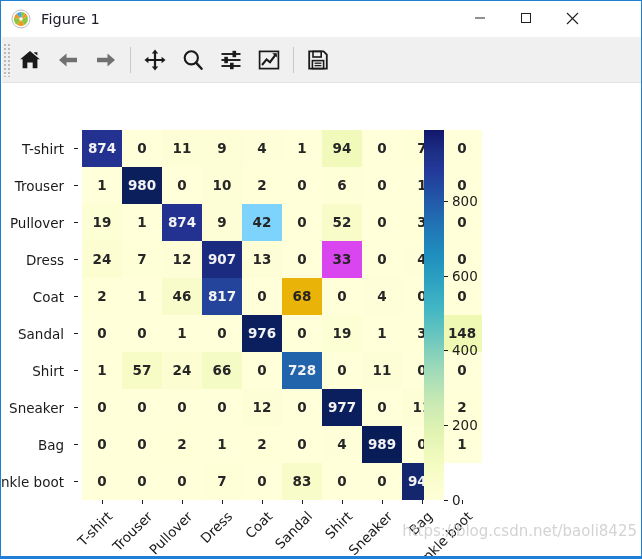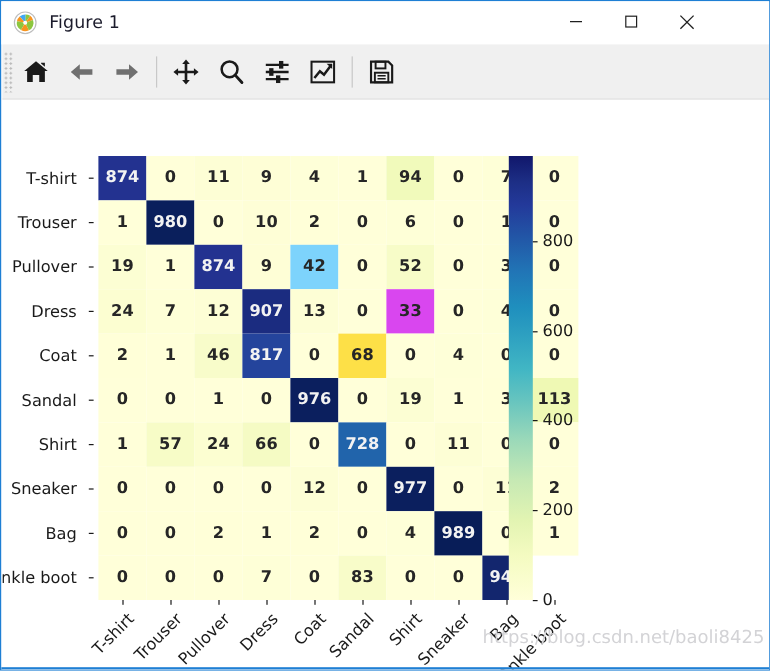--- a/index.html
+++ b/index.html
@@ -411,35 +411,35 @@
         <div class="cell" style="background: rgb(255, 255, 217);">0</div>
         <div class="cell" style="background: #d946ef;">33</div>
         <div class="cell" style="background: rgb(255, 255, 217);">0</div>
         <div class="cell" style="background: rgb(254, 255, 216);">4</div>
         <div class="cell" style="background: rgb(255, 255, 217);">0</div>
         <div class="cell" style="background: rgb(255, 255, 216);">2</div>
         <div class="cell" style="background: rgb(255, 255, 217);">1</div>
         <div class="cell" style="background: rgb(248, 252, 202);">46</div>
         <div class="cell light" style="background: rgb(36, 68, 156);">817</div>
         <div class="cell" style="background: rgb(255, 255, 217);">0</div>
-        <div class="cell" style="background: #fde047;">68</div>
+        <div class="cell" style="background: #eab308;">68</div>
         <div class="cell" style="background: rgb(255, 255, 217);">0</div>
         <div class="cell" style="background: rgb(254, 255, 216);">4</div>
         <div class="cell" style="background: rgb(255, 255, 217);">0</div>
         <div class="cell" style="background: rgb(255, 255, 217);">0</div>
         <div class="cell" style="background: rgb(255, 255, 217);">0</div>
         <div class="cell" style="background: rgb(255, 255, 217);">0</div>
         <div class="cell" style="background: rgb(255, 255, 217);">1</div>
         <div class="cell" style="background: rgb(255, 255, 217);">0</div>
         <div class="cell light" style="background: rgb(11, 31, 94);">976</div>
         <div class="cell" style="background: rgb(255, 255, 217);">0</div>
         <div class="cell" style="background: rgb(252, 254, 211);">19</div>
         <div class="cell" style="background: rgb(255, 255, 217);">1</div>
         <div class="cell" style="background: rgb(255, 255, 216);">3</div>
-        <div class="cell" style="background: rgb(239, 249, 180);">113</div>
+        <div class="cell" style="background: rgb(239, 249, 180);">148</div>
         <div class="cell" style="background: rgb(255, 255, 217);">1</div>
         <div class="cell" style="background: rgb(247, 252, 199);">57</div>
         <div class="cell" style="background: rgb(252, 254, 209);">24</div>
         <div class="cell" style="background: rgb(245, 251, 196);">66</div>
         <div class="cell" style="background: rgb(255, 255, 217);">0</div>
         <div class="cell light" style="background: rgb(33, 100, 171);">728</div>
         <div class="cell" style="background: rgb(255, 255, 217);">0</div>
         <div class="cell" style="background: rgb(253, 254, 213);">11</div>
         <div class="cell" style="background: rgb(255, 255, 217);">0</div>
         <div class="cell" style="background: rgb(255, 255, 217);">0</div>

